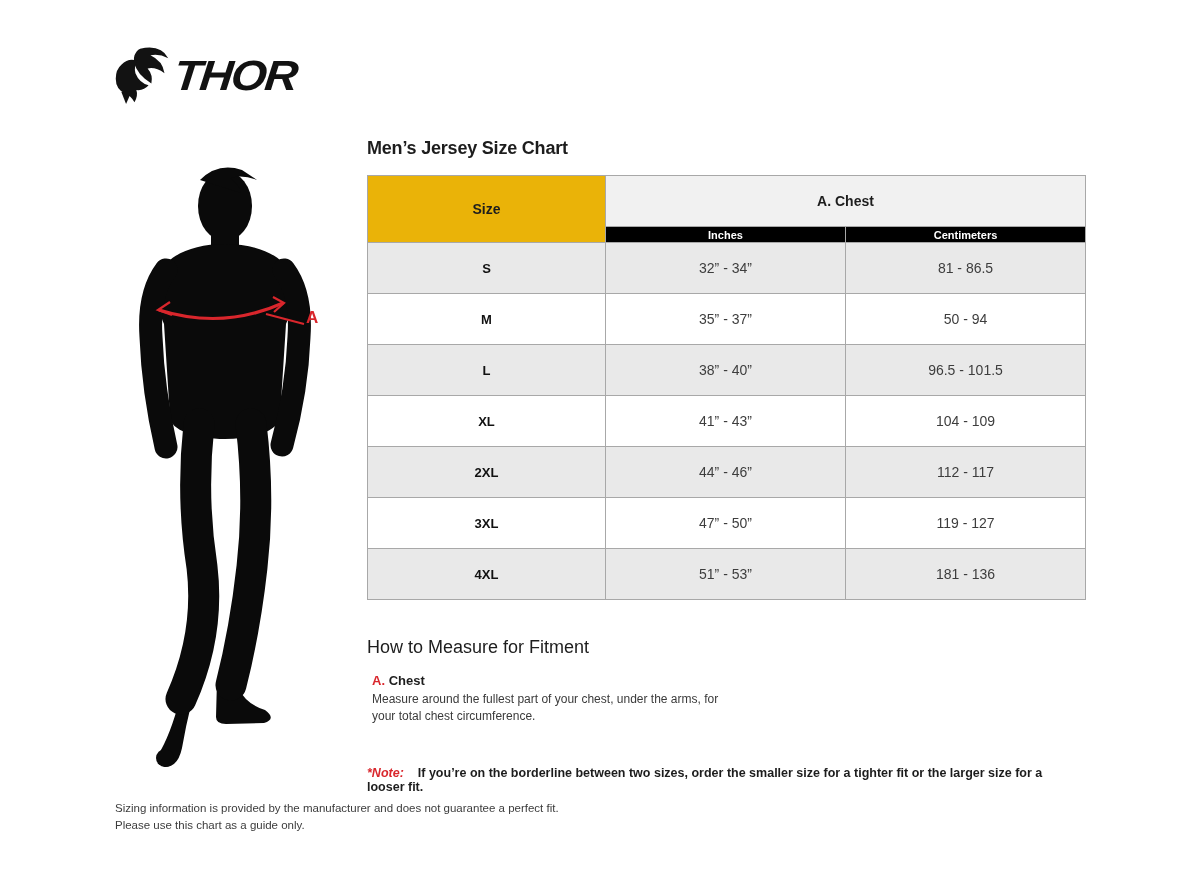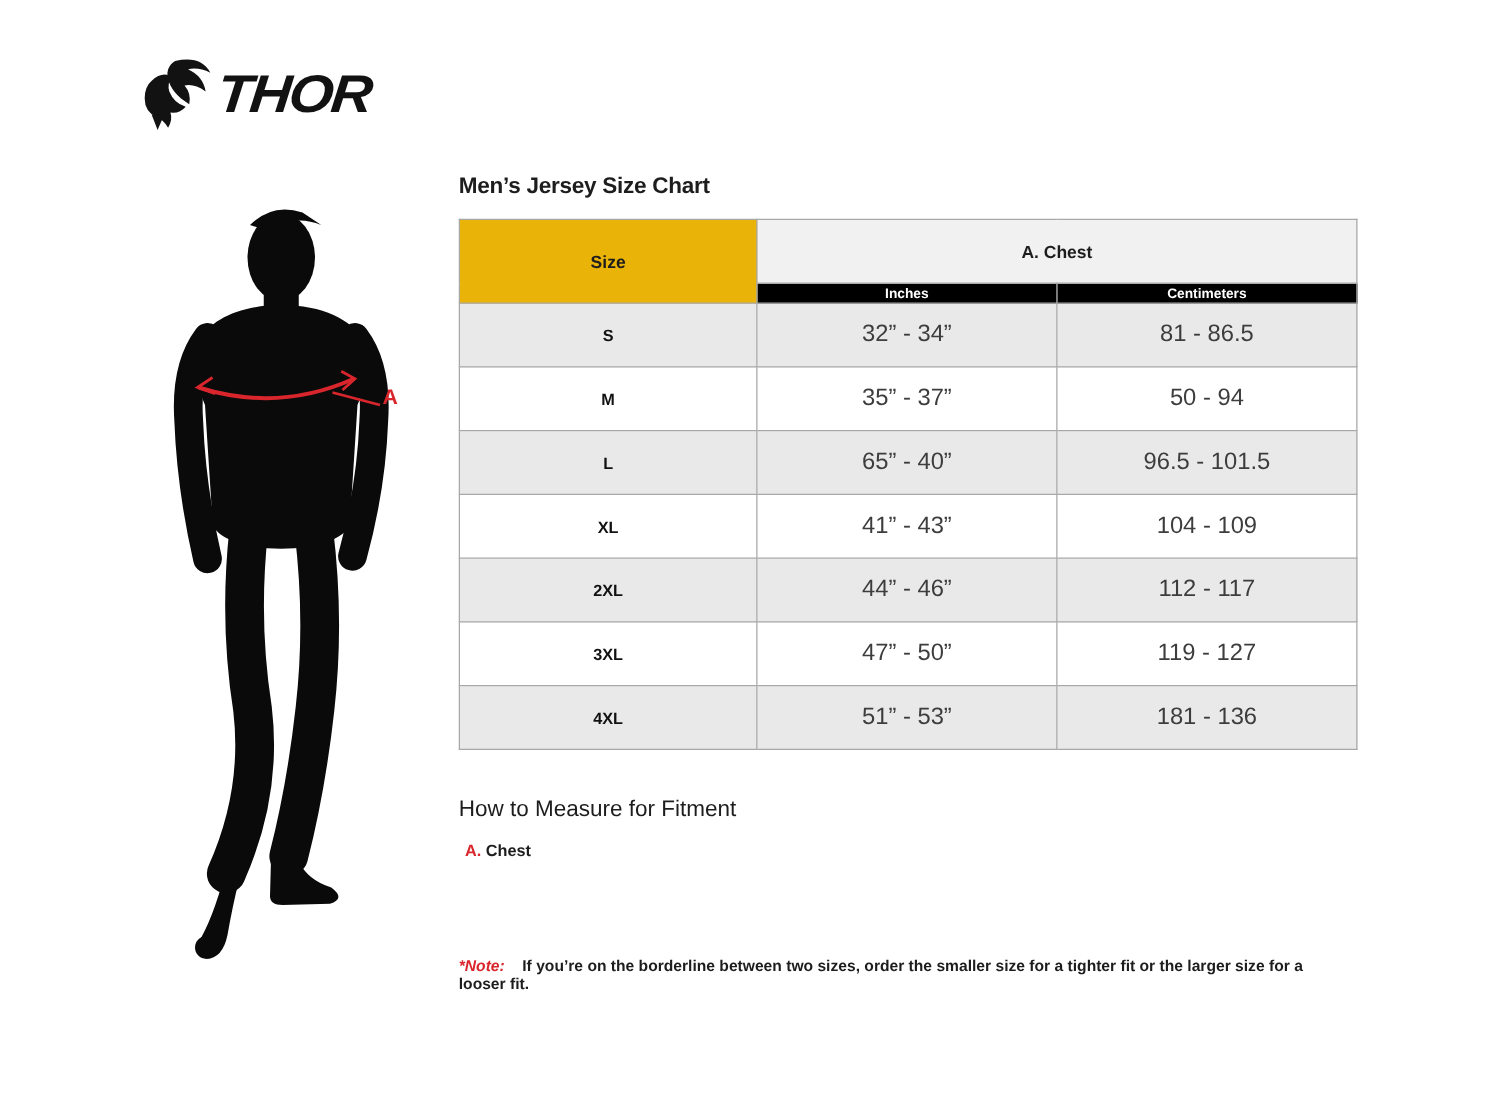--- a/index.html
+++ b/index.html
@@ -95,21 +95,21 @@
     background: #000000;
     color: #ffffff;
     font-size: 11px;
     font-weight: bold;
     height: 16px;
   }
   .size-table tbody tr { height: 51px; }
   .size-table tbody tr:nth-child(odd) td { background: #e9e9e9; }
   .size-table tbody tr:nth-child(even) td { background: #ffffff; }
   .size-table td.size-cell { font-size: 13px; font-weight: bold; color: #111111; }
-  .size-table td.val-cell { font-size: 19px; color: #3d3d3d; }
+  .size-table td.val-cell { font-size: 14px; color: #3d3d3d; }
 
   
   .howto-heading {
     position: absolute;
     top: 637px;
     font-size: 18px;
     font-weight: normal;
     color: #1d1d1d;
     white-space: nowrap;
   }
@@ -223,21 +223,21 @@
           <td class="val-cell">32” - 34”</td>
           <td class="val-cell">81 - 86.5</td>
         </tr>
         <tr>
           <td class="size-cell">M</td>
           <td class="val-cell">35” - 37”</td>
           <td class="val-cell">50 - 94</td>
         </tr>
         <tr>
           <td class="size-cell">L</td>
-          <td class="val-cell">65” - 40”</td>
+          <td class="val-cell">38” - 40”</td>
           <td class="val-cell">96.5 - 101.5</td>
         </tr>
         <tr>
           <td class="size-cell">XL</td>
           <td class="val-cell">41” - 43”</td>
           <td class="val-cell">104 - 109</td>
         </tr>
         <tr>
           <td class="size-cell">2XL</td>
           <td class="val-cell">44” - 46”</td>
@@ -256,24 +256,27 @@
       </tbody>
     </table>
 
     <h2 class="howto-heading">How to Measure for Fitment</h2>
 
     <div class="measure-item">
       <div class="measure-label">
         <span class="red">A.</span>
         <span>Chest</span>
       </div>
+      <p class="measure-desc">Measure around the fullest part of your chest, under the arms, for your total chest circumference.</p>
     </div>
 
     <p class="note">
       <span class="red">*Note:</span><span>If you’re on the borderline between two sizes, order the smaller size for a tighter fit or the larger size for a looser fit.</span>
     </p>
 
   </div>
 
   <div class="footer">
+    <div>Sizing information is provided by the manufacturer and does not guarantee a perfect fit.</div>
+    <div>Please use this chart as a guide only.</div>
   </div>
 
 </div>
 
 </body></html>

